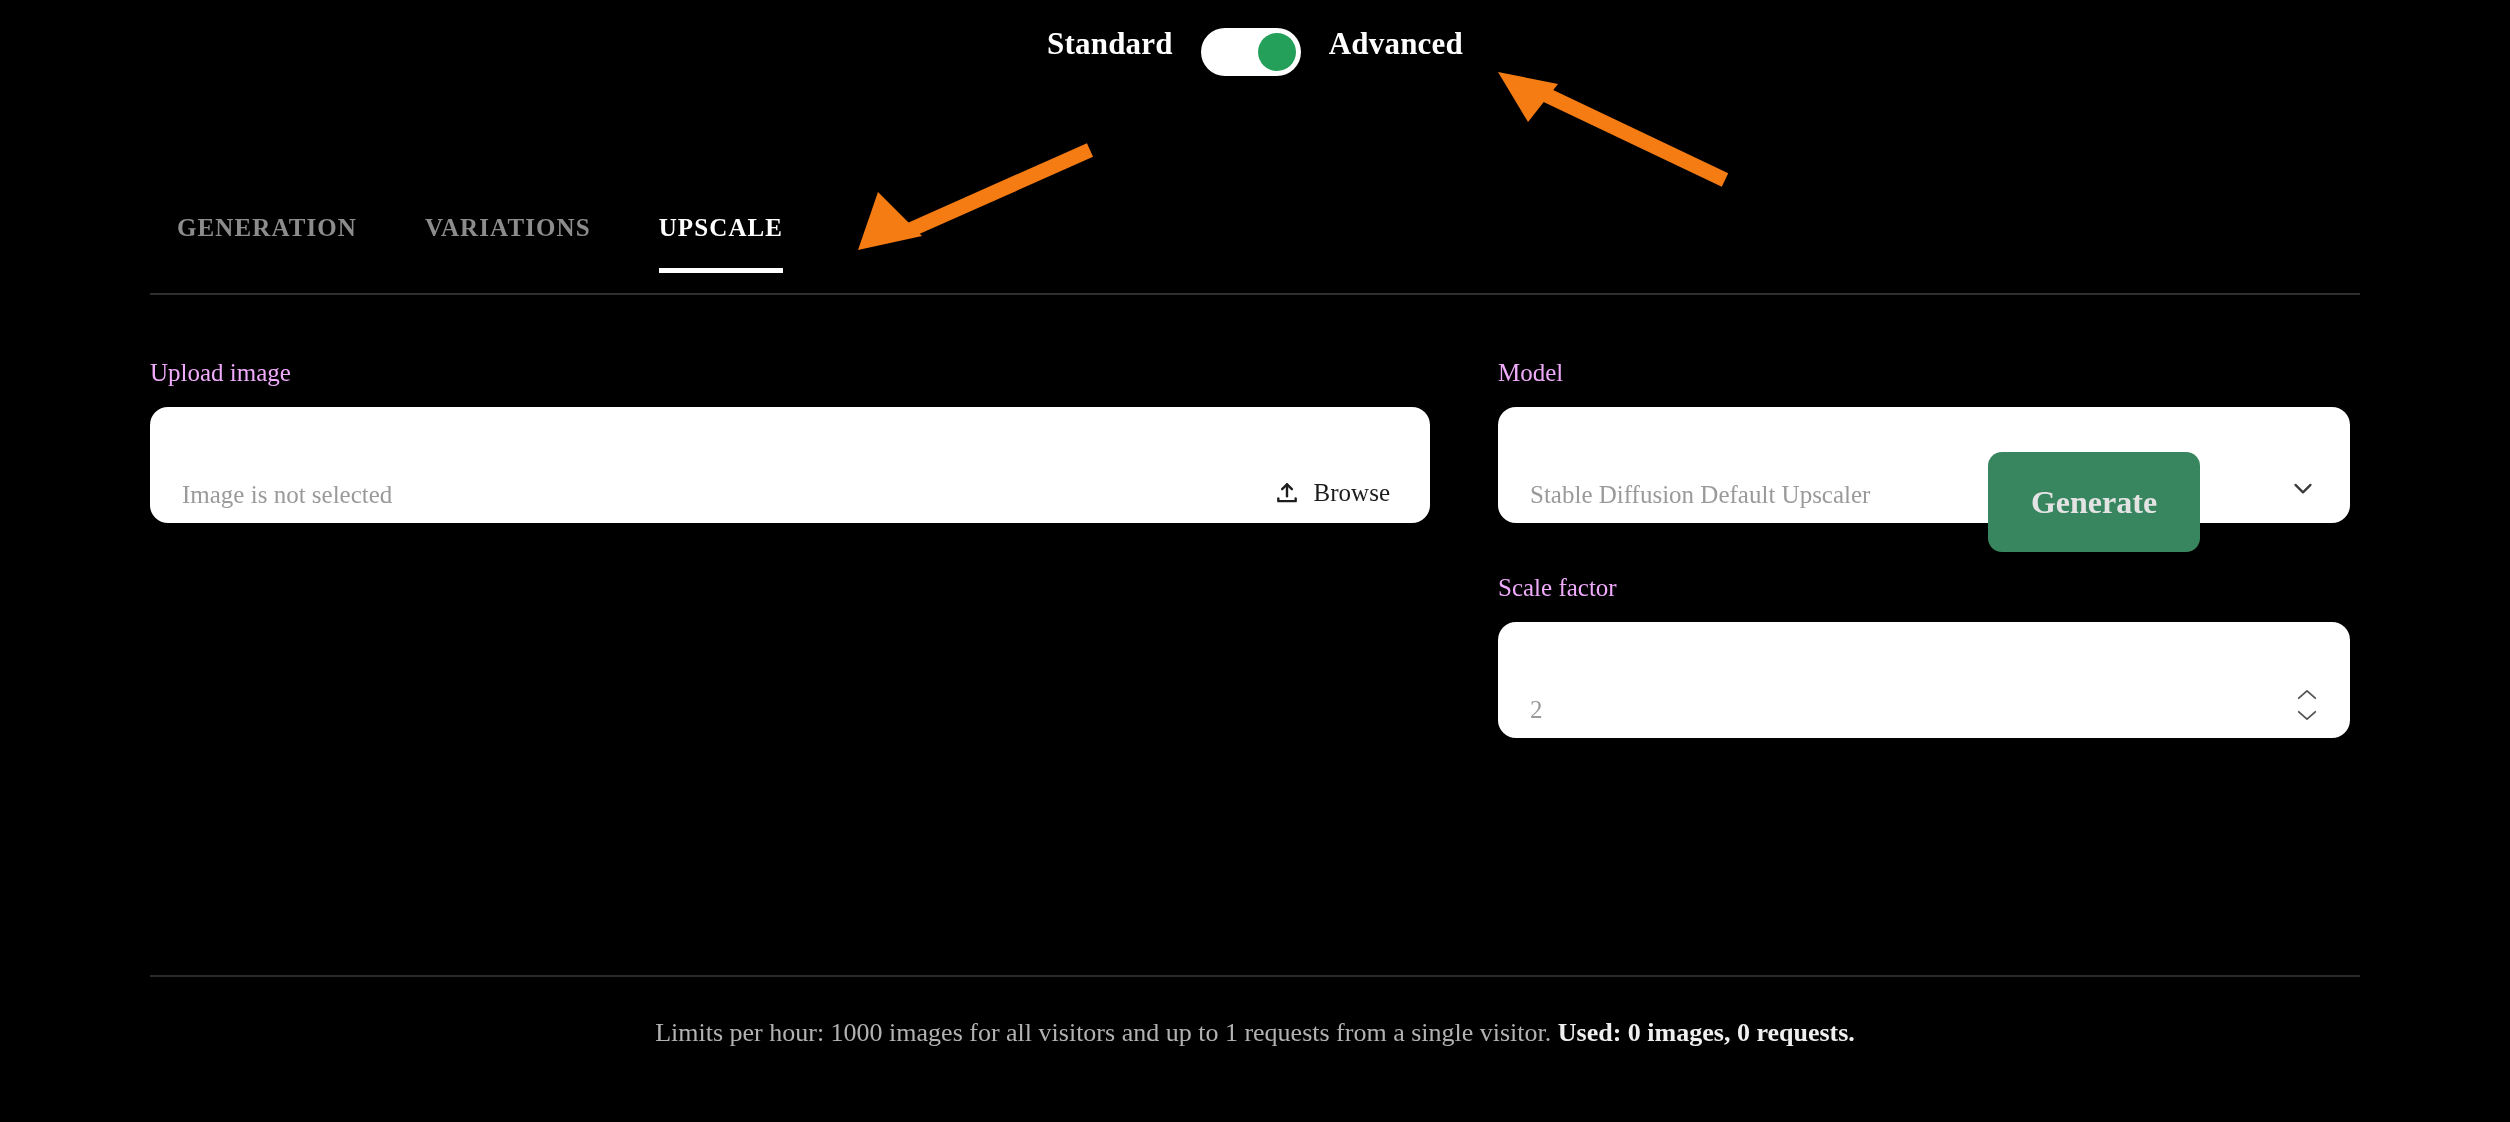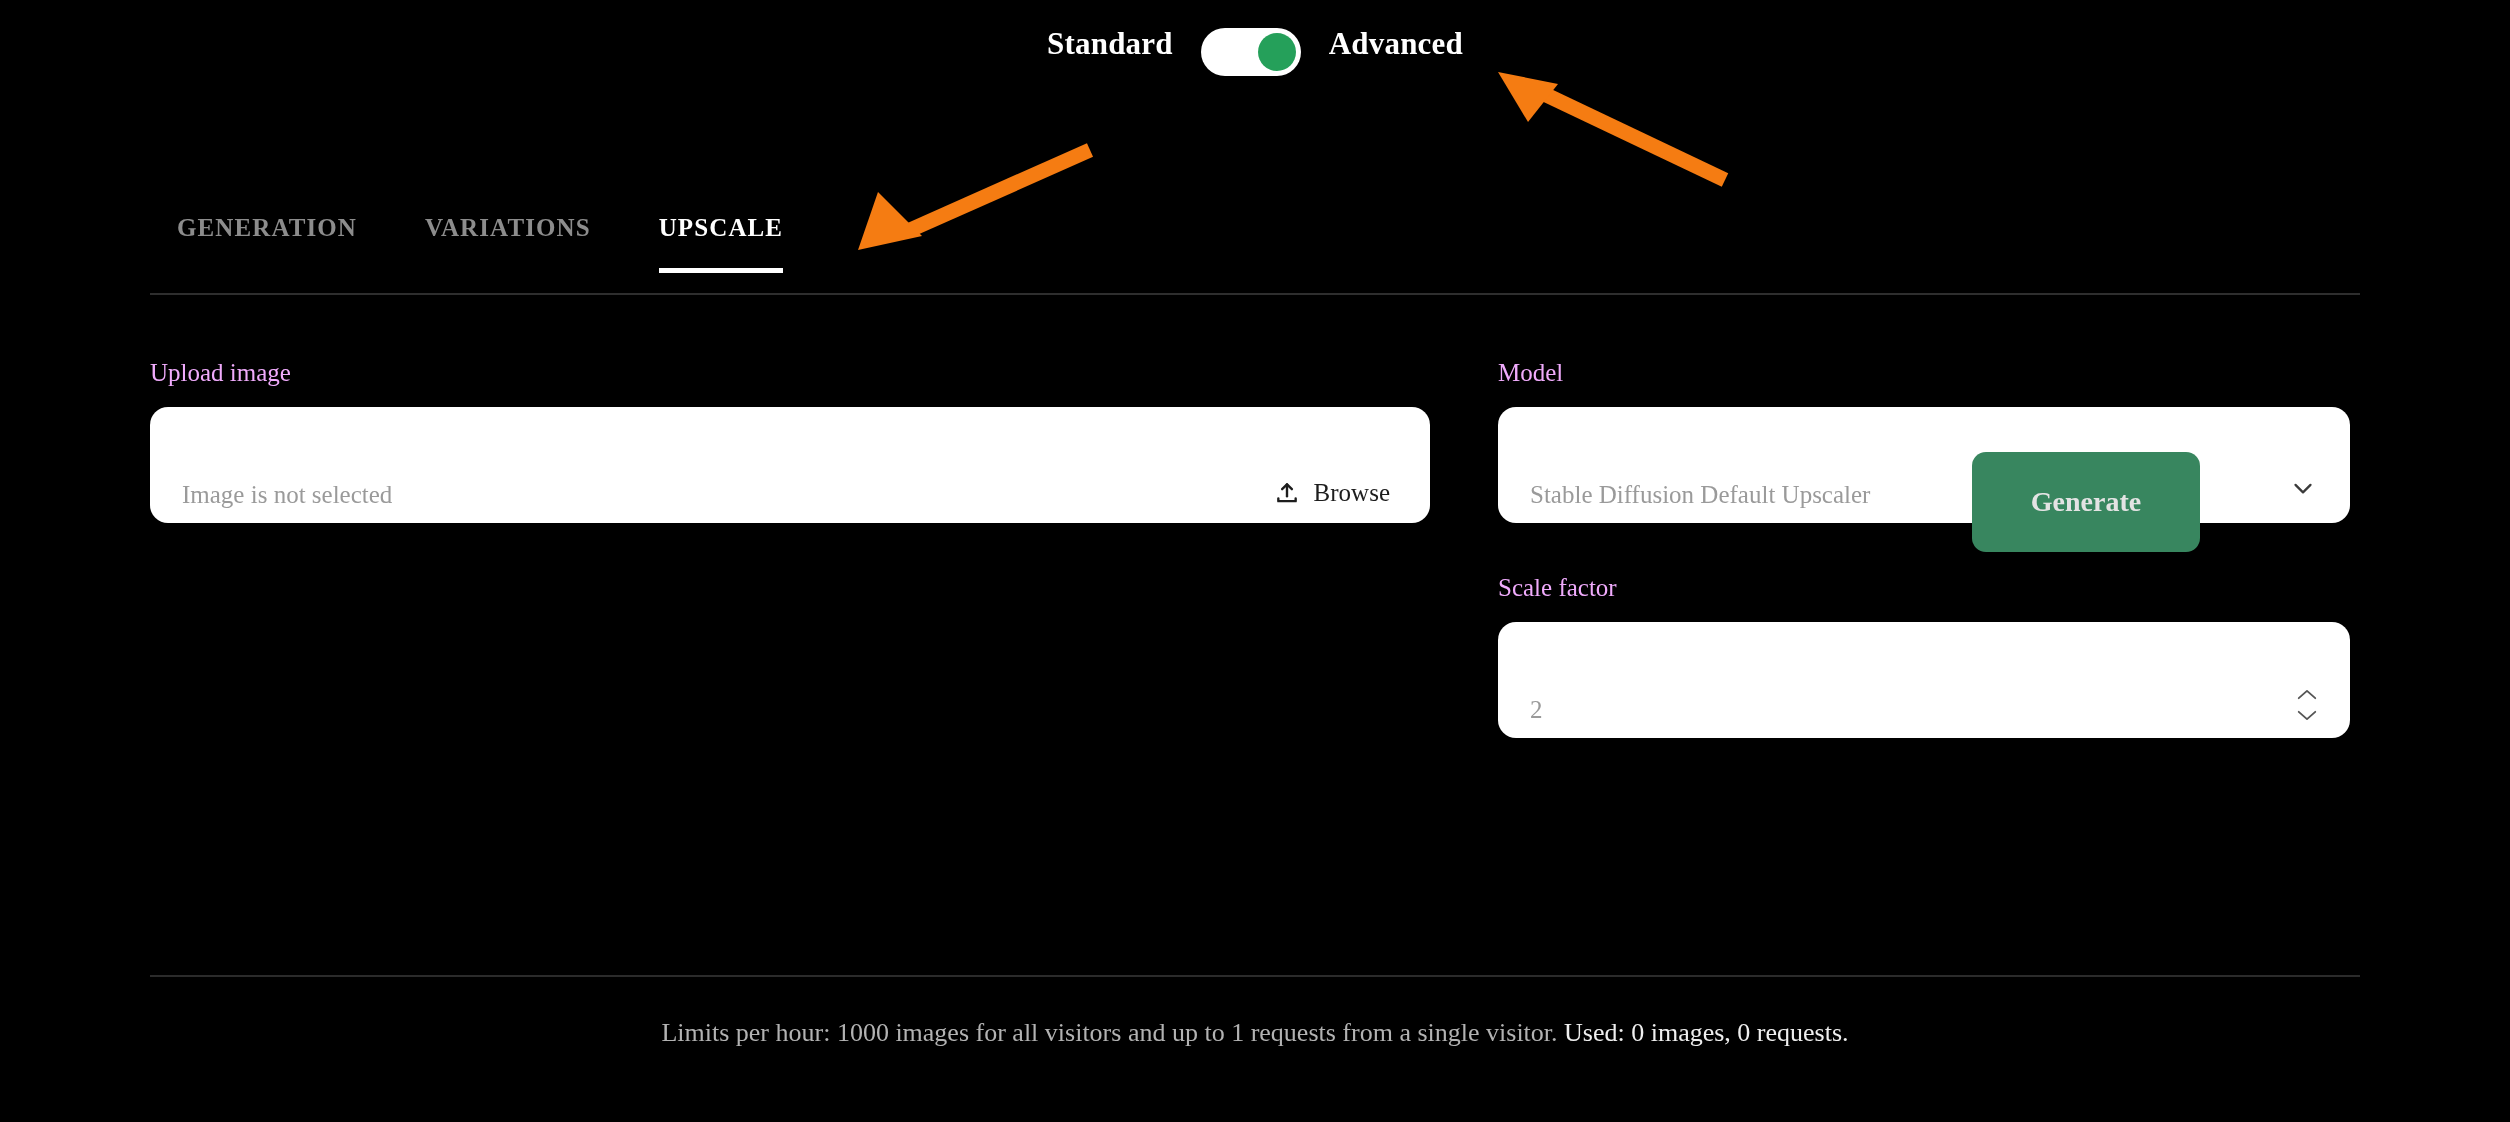--- a/index.html
+++ b/index.html
@@ -162,25 +162,25 @@
     position: absolute;
     left: 1348px;
     top: 452px;
     width: 852px;
     display: flex;
     justify-content: flex-end;
   }
   .generate-btn {
     background: #38865f;
     color: #e3e3e3;
-    font-size: 28px;
+    font-size: 32px;
     font-weight: bold;
     border: none;
     border-radius: 14px;
-    width: 228px;
+    width: 212px;
     height: 100px;
     cursor: pointer;
     font-family: "Liberation Serif", serif;
   }
 
   
   .footer-rule {
     position: absolute;
     top: 975px;
     left: 150px;
@@ -191,21 +191,21 @@
   .footer-text {
     position: absolute;
     top: 1020px;
     left: 0;
     width: 2510px;
     text-align: center;
     color: #b2b2b2;
     font-size: 26px;
     line-height: 1;
   }
-  .footer-text b { color: #efefef; font-weight: normal; }
+  .footer-text b { color: #efefef; font-weight: bold; }
 
   
   .arrow { position: absolute; pointer-events: none; }
   #arrow-advanced { left: 1480px; top: 70px; }
   #arrow-upscale { left: 830px; top: 140px; }
 </style>
 </head>
 <body>
 
 <div class="page">

